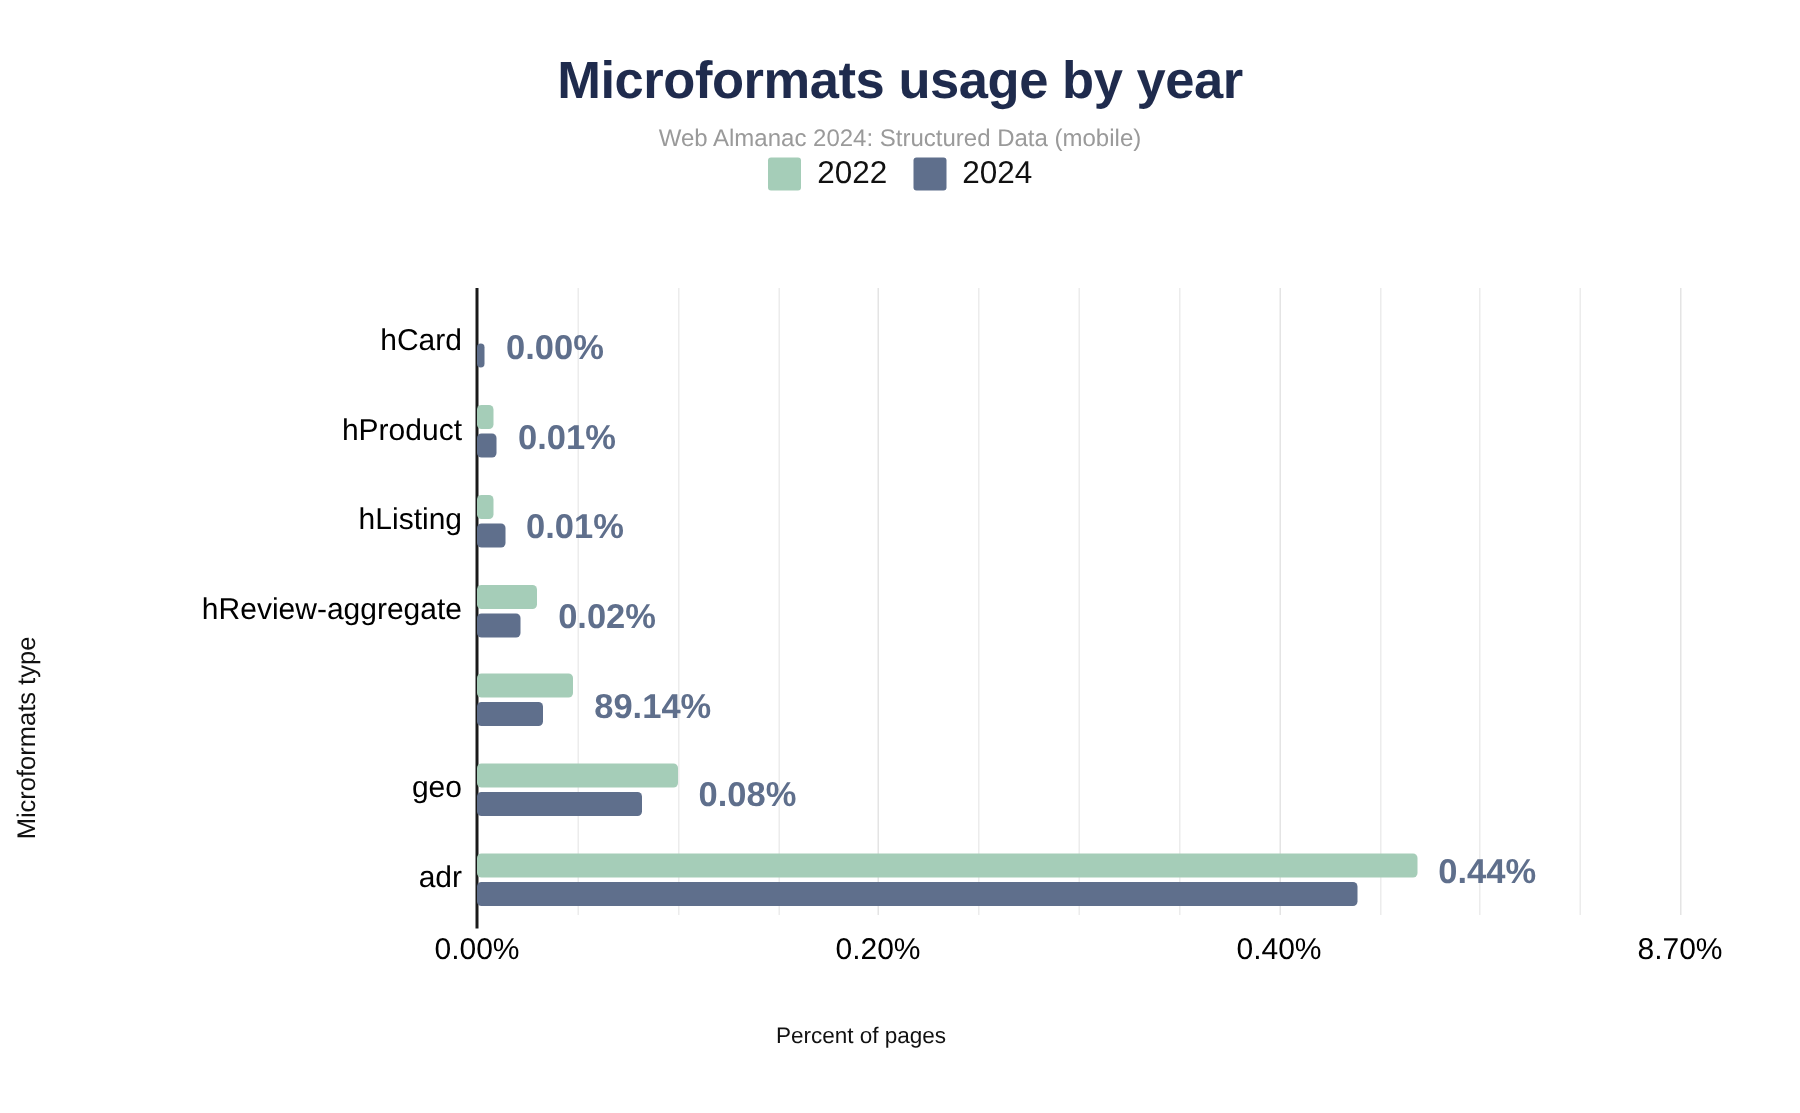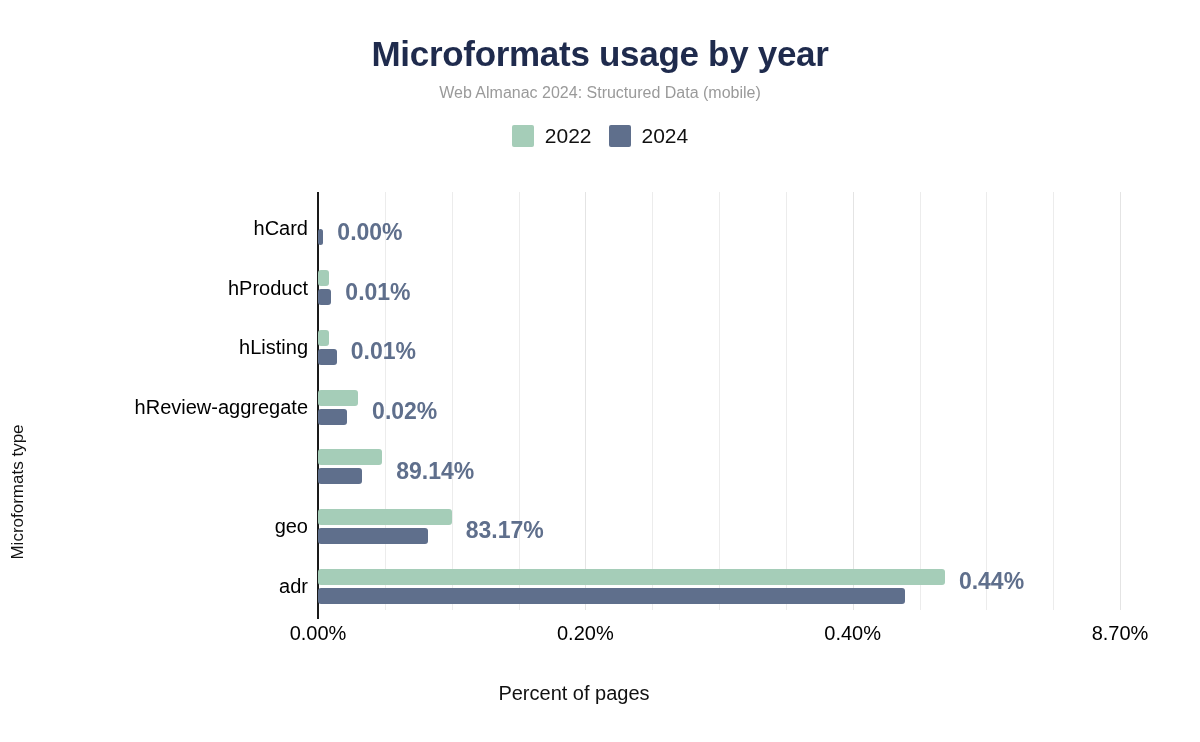--- a/index.html
+++ b/index.html
@@ -38,21 +38,21 @@
     line-height: 1.2;
     margin: 10px 0 0 0;
   }
 
   
   .legend {
     display: flex;
     justify-content: center;
     align-items: center;
     gap: 17px;
-    margin-top: 22px;
+    margin-top: 2px;
   }
   .legend-item {
     display: flex;
     align-items: center;
     gap: 11px;
   }
   .legend-swatch {
     width: 22px;
     height: 22px;
     border-radius: 2px;
@@ -172,21 +172,21 @@
     transform: translateX(-50%);
     white-space: nowrap;
   }
 
   .x-axis-title {
     position: absolute;
     left: 0;
     top: 500px;
     width: 1148px;
     text-align: center;
-    font-size: 20px;
+    font-size: 15px;
     color: #111111;
   }
 </style>
 </head>
 <body>
 
 <div class="chart-header">
   <h1 class="chart-title">Microformats usage by year</h1>
   <p class="chart-subtitle">Web Almanac 2024: Structured Data (mobile)</p>
 
@@ -239,21 +239,21 @@
       <div class="bar s2024" style="width: 18.7133px; left: 0px; top: 156.786px;"></div>
       <div class="bar-value" style="left: 32.7133px; top: 159.286px;">0.01%</div>
       <div class="bar s2022" style="width: 40.1px; left: 0px; top: 197.5px;"></div>
       <div class="bar s2024" style="width: 29.4067px; left: 0px; top: 216.5px;"></div>
       <div class="bar-value" style="left: 54.1px; top: 219px; text-align: right;">0.02%</div>
       <div class="bar s2022" style="width: 64.16px; left: 0px; top: 257.214px;"></div>
       <div class="bar s2024" style="width: 44.11px; left: 0px; top: 276.214px;"></div>
       <div class="bar-value" style="left: 78.16px; top: 278.714px;">89.14%</div>
       <div class="bar s2022" style="width: 133.667px; left: 0px; top: 316.929px;"></div>
       <div class="bar s2024" style="width: 109.607px; left: 0px; top: 335.929px;"></div>
-      <div class="bar-value" style="left: 147.667px; top: 338.429px;">83.17%</div>
+      <div class="bar-value" style="left: 147.667px; top: 338.429px;">0.08%</div>
       <div class="bar s2022" style="width: 626.897px; left: 0px; top: 376.643px;"></div>
       <div class="bar s2024" style="width: 586.797px; left: 0px; top: 395.643px;"></div>
       <div class="bar-value" style="left: 640.897px; top: 389px;">0.44%</div>
     </div>
 
   <div class="x-ticks" id="x-ticks-root">
       <div class="x-tick-mark" style="left: 0px;"></div>
       <div class="x-tick-label" style="left: 0px;">0.00%</div>
       <div class="x-tick-label" style="left: 267.333px;">0.20%</div>
       <div class="x-tick-label" style="left: 534.667px;">0.40%</div>

